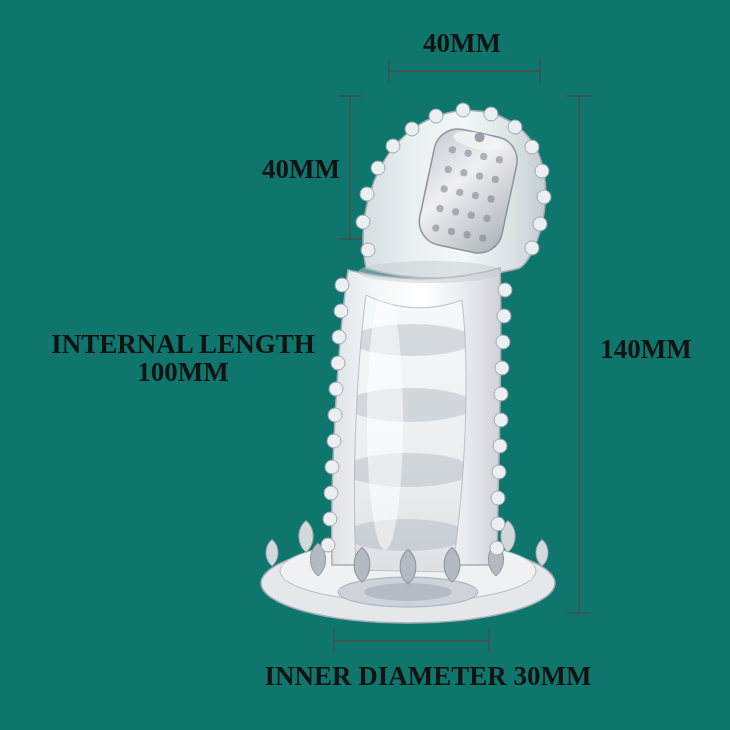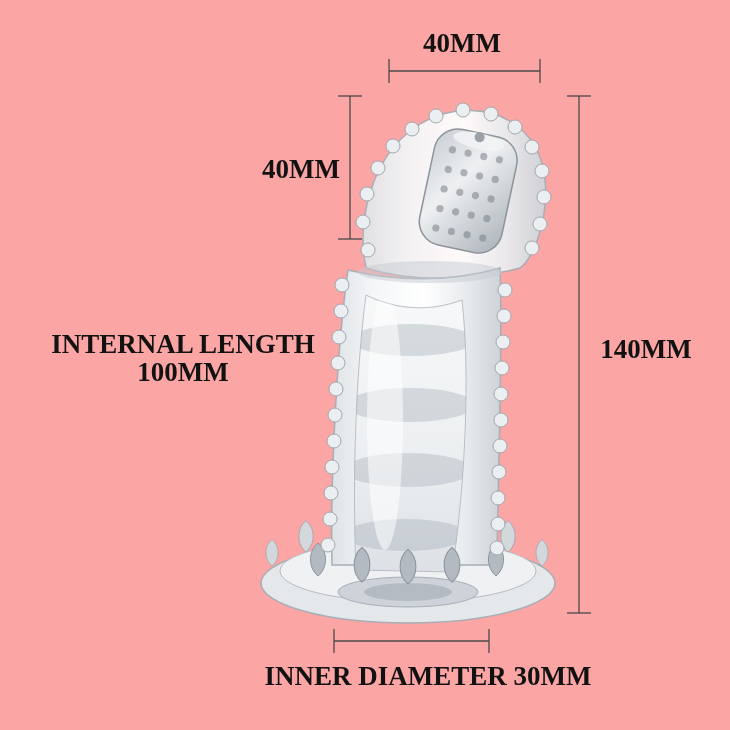--- a/index.html
+++ b/index.html
@@ -1,19 +1,19 @@
 <!DOCTYPE html>
 <html><head>
 <meta charset="utf-8">
 <style>
   html,body{margin:0;padding:0;background:#ffffff;}
   .stage{
     position:relative;
     width:730px;height:730px;
-    background:#fca5a5;
+    background:#0f766e;
     font-family:"Liberation Serif", serif;
     overflow:hidden;
   }
   svg{display:block;}
   text{
     font-family:"Liberation Serif", serif;
     font-weight:700;
     fill:#121212;
   }
   .dim-line{stroke:#4a4a4a;stroke-width:1.3;}

